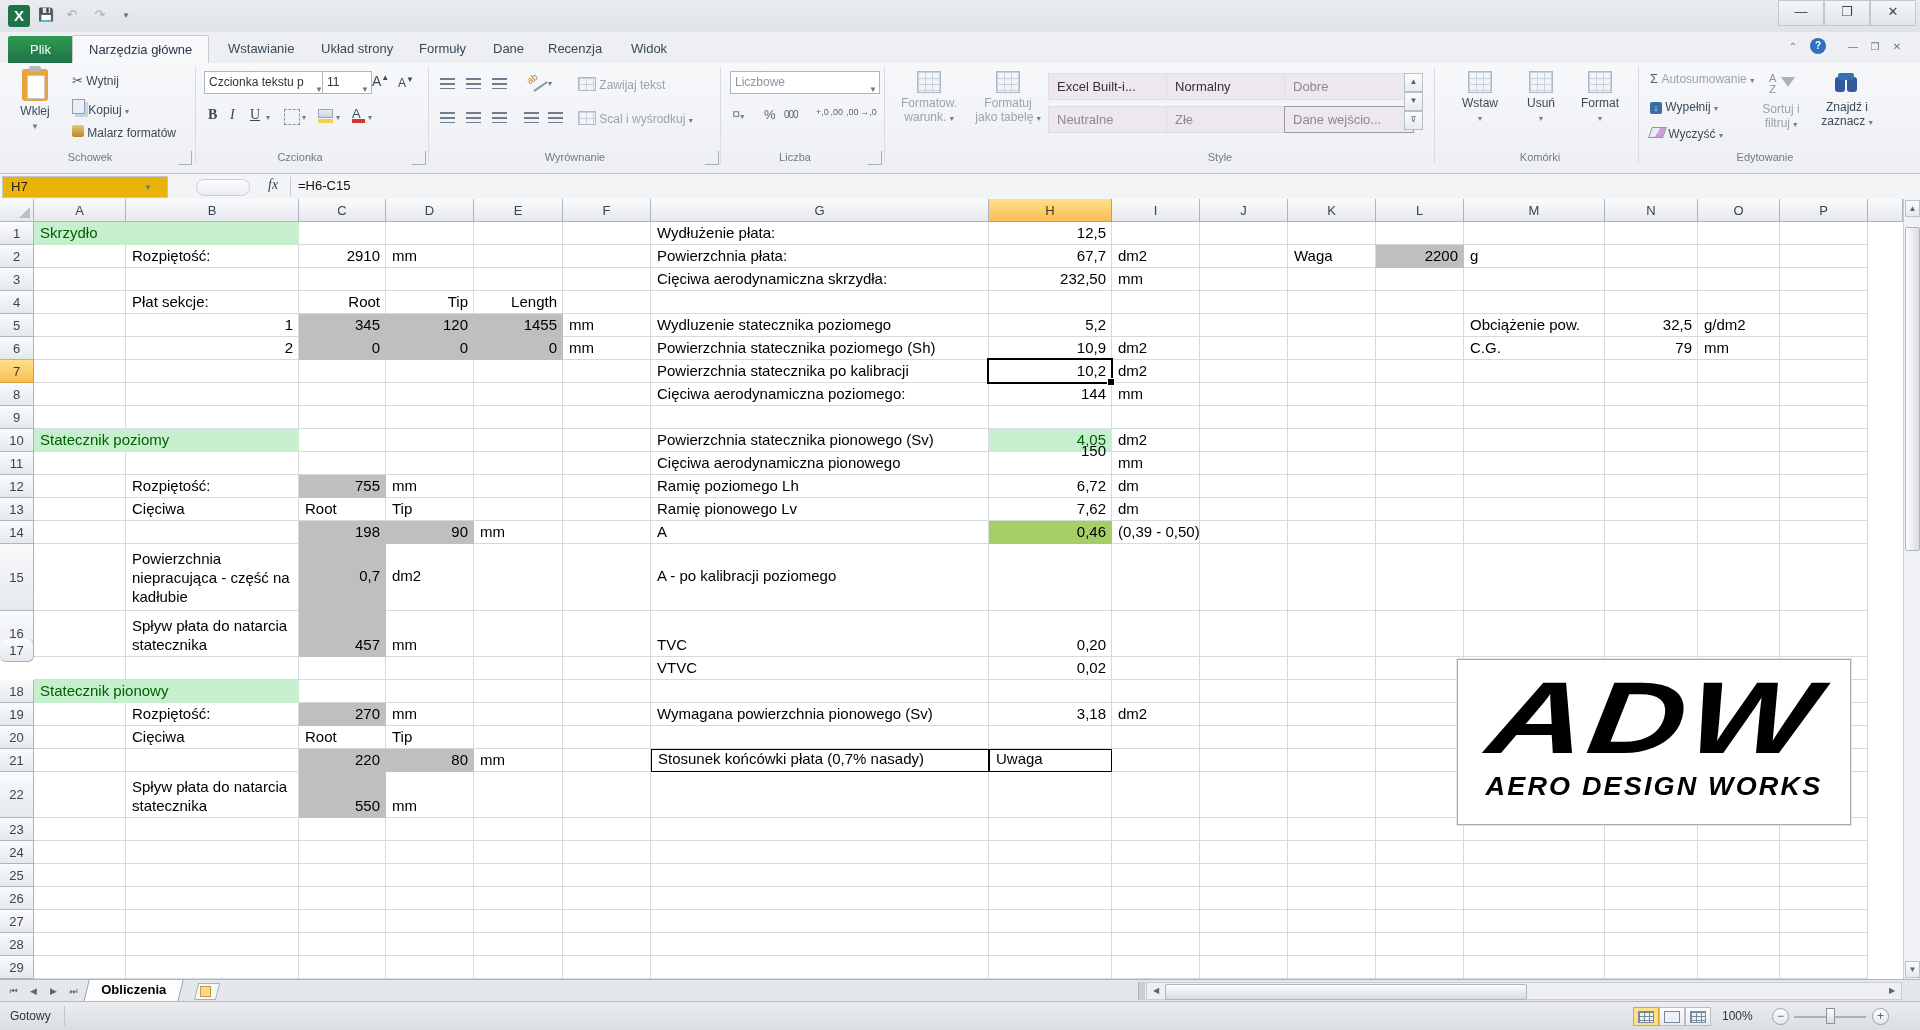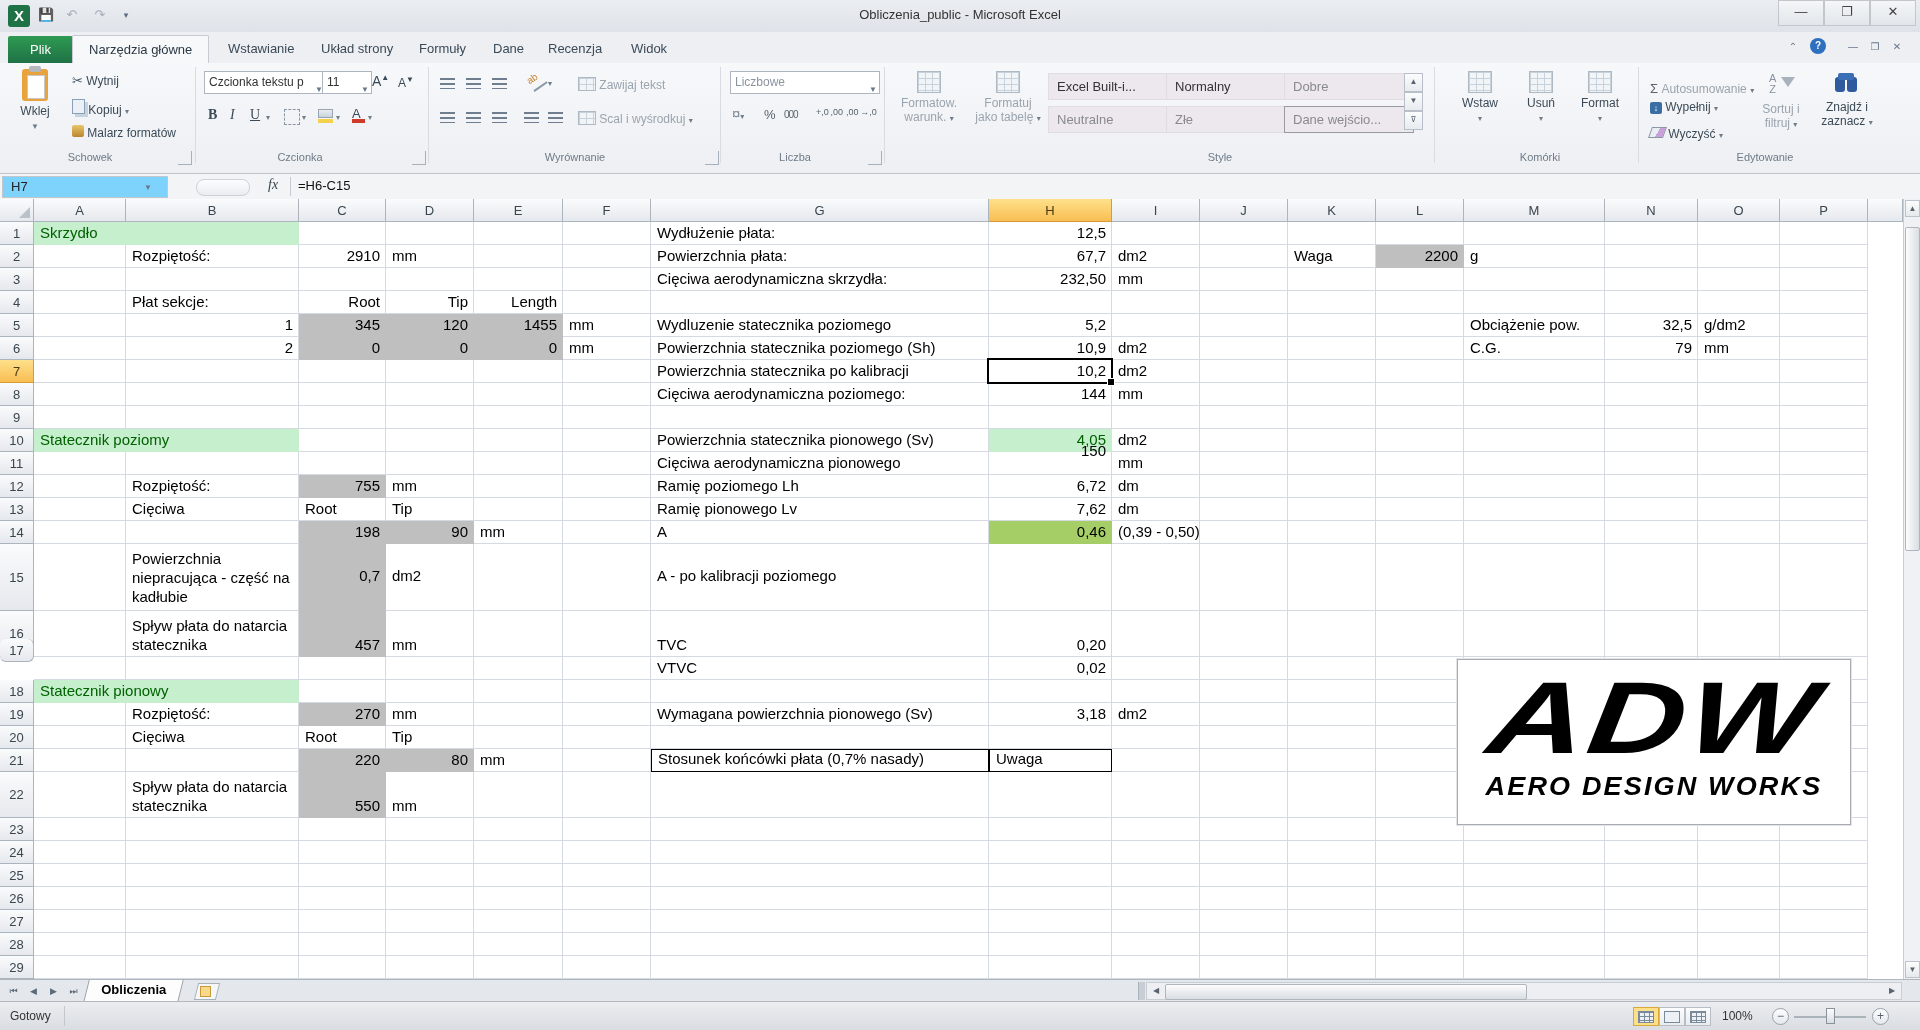--- a/index.html
+++ b/index.html
@@ -42,21 +42,21 @@
     background:#ECE8EE;border:1px solid #E0DCE2;color:#333;overflow:hidden;white-space:nowrap;}
   .styleitem.muted{color:#8A8A8A;}
   .styleitem.sel{border:1px solid #9A9AA2;}
   .galarr{position:absolute;width:17px;height:17px;background:linear-gradient(#FBFCFD,#E8EBEF);
     border:1px solid #B8BFC8;font-size:8px;color:#57636E;text-align:center;line-height:16px;}
   .minigrid{display:inline-block;width:22px;height:20px;background:
     linear-gradient(#C8D2DC 1px,transparent 1px) 0 0/7px 6px,
     linear-gradient(90deg,#C8D2DC 1px,transparent 1px) 0 0/7px 6px,#F2F5F8;border:1px solid #AEB9C4;}
   
   #fbar{position:absolute;left:0;top:174px;width:1920px;height:25px;background:#F2F4F6;border-bottom:1px solid #B9BEC6;}
-  #namebox{position:absolute;left:2px;top:2px;width:156px;height:20px;background:#7dd3fc;border:1px solid #C2C7CE;
+  #namebox{position:absolute;left:2px;top:2px;width:156px;height:20px;background:#eab308;border:1px solid #C2C7CE;
     font-size:13px;line-height:20px;padding-left:8px;color:#222;}
   #nbarrow{position:absolute;left:144px;top:9px;font-size:8px;color:#68788A;}
   #fxoval{position:absolute;left:196px;top:5px;width:52px;height:15px;border-radius:8px;background:linear-gradient(#FDFDFE,#E9ECF0);border:1px solid #CDD2D8;}
   #fxicon{position:absolute;left:268px;top:3px;font-size:14px;font-style:italic;color:#39464E;font-family:"Liberation Serif",serif;}
   #formulatext{position:absolute;left:298px;top:4px;font-size:13px;color:#111;}
   #fbarsep{position:absolute;left:290px;top:3px;width:1px;height:19px;background:#C6CBD2;}
   
   #gridwrap{position:absolute;left:0;top:199px;width:1903px;height:780px;background:#fff;overflow:hidden;}
   .colhdr,.rowhdr,#cornerhdr{position:absolute;background:linear-gradient(#FAFBFC,#E5E8ED);
     border-right:1px solid #ACB4BE;border-bottom:1px solid #ACB4BE;box-sizing:border-box;
@@ -120,21 +120,20 @@
 <body>
 
 <div id="app">
 
   <div id="titlebar">
     <div id="xl-logo">X</div>
     <div class="qatbtn" style="left:34px;">💾</div>
     <div class="qatbtn dis" style="left:60px;">↶</div>
     <div class="qatbtn dis" style="left:88px;">↷</div>
     <div class="qatbtn" style="left:114px;font-size:9px;">▾</div>
-    <div id="title">Obliczenia_public - Microsoft Excel</div>
     <div class="winbtn" style="right:96px;">—</div>
     <div class="winbtn" style="right:50px;">❐</div>
     <div class="winbtn" style="right:4px;">✕</div>
   </div>
 
   <div id="tabrow">
     <div class="rtab file" style="left:8px;">Plik</div>
     <div class="rtab active" style="left:72px;">Narzędzia główne</div>
     <div class="rtab" style="left:212px;">Wstawianie</div>
     <div class="rtab" style="left:305px;">Układ strony</div>
@@ -240,21 +239,21 @@
       <span class="minigrid"></span>
       <div><span>Usuń</span><br><span class="arrow">▾</span></div>
     </div>
     <div class="bigbtn" style="left:1572px;top:8px;width:56px;">
       <span class="minigrid"></span>
       <div><span>Format</span><br><span class="arrow">▾</span></div>
     </div>
     <div class="glabel" style="left:1500px;width:80px;">Komórki</div>
     <div class="gsep" style="left:1638px;"></div>
 
-    <div class="rbtn" style="left:1650px;top:18px;color:#9AA4AE;"><span style="color:#57636E;font-size:13px;">Σ</span> <span>Autosumowanie</span> <span class="arrow">▾</span></div>
+    <div class="rbtn" style="left:1650px;top:8px;color:#9AA4AE;"><span style="color:#57636E;font-size:13px;">Σ</span> <span>Autosumowanie</span> <span class="arrow">▾</span></div>
     <div class="rbtn" style="left:1650px;top:37px;"><span style="display:inline-block;width:12px;height:12px;background:#3A6EA5;color:#fff;font-size:9px;text-align:center;line-height:12px;border-radius:2px;">↓</span> <span>Wypełnij</span> <span class="arrow">▾</span></div>
     <div class="rbtn" style="left:1650px;top:64px;"><span style="display:inline-block;width:13px;height:9px;background:linear-gradient(105deg,#E8Eef4 50%,#C9A0D8 50%);border:1px solid #8A97A5;transform:skewX(-20deg);"></span> <span>Wyczyść</span> <span class="arrow">▾</span></div>
     <div class="bigbtn" style="left:1752px;top:10px;width:58px;color:#9AA4AE;">
       <span style="display:inline-block;width:24px;height:26px;position:relative;">
         <span style="position:absolute;left:0;top:0;font-size:11px;color:#8A949E;line-height:11px;">A<br>Z</span>
         <span style="position:absolute;left:12px;top:4px;width:0;height:0;border-left:7px solid transparent;border-right:7px solid transparent;border-top:10px solid #A8B2BC;"></span>
       </span>
       <div><span>Sortuj i</span><br><span>filtruj</span> <span class="arrow">▾</span></div>
     </div>
     <div class="bigbtn" style="left:1816px;top:10px;width:62px;">

